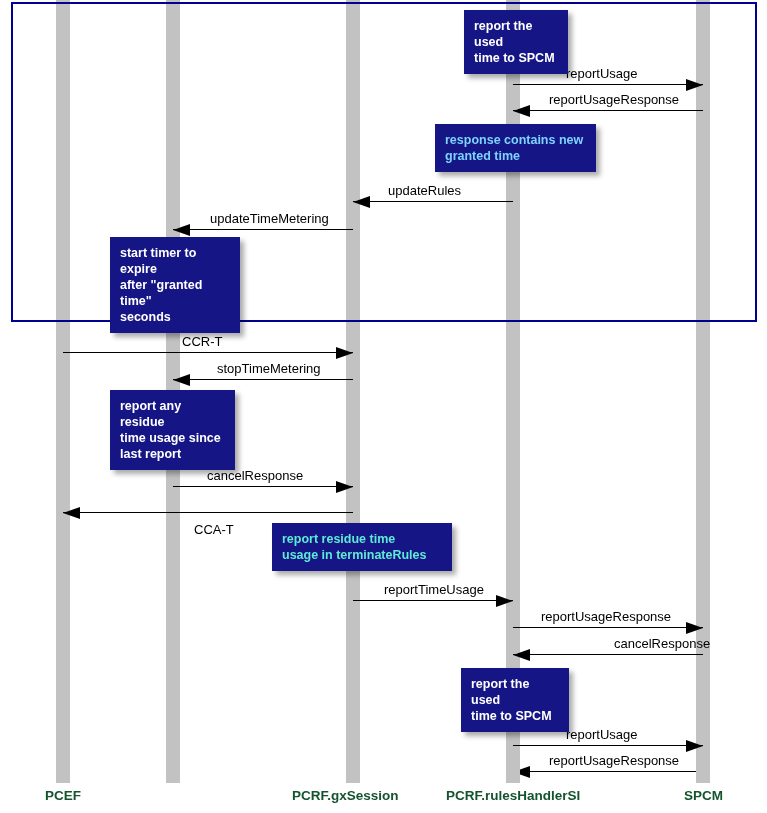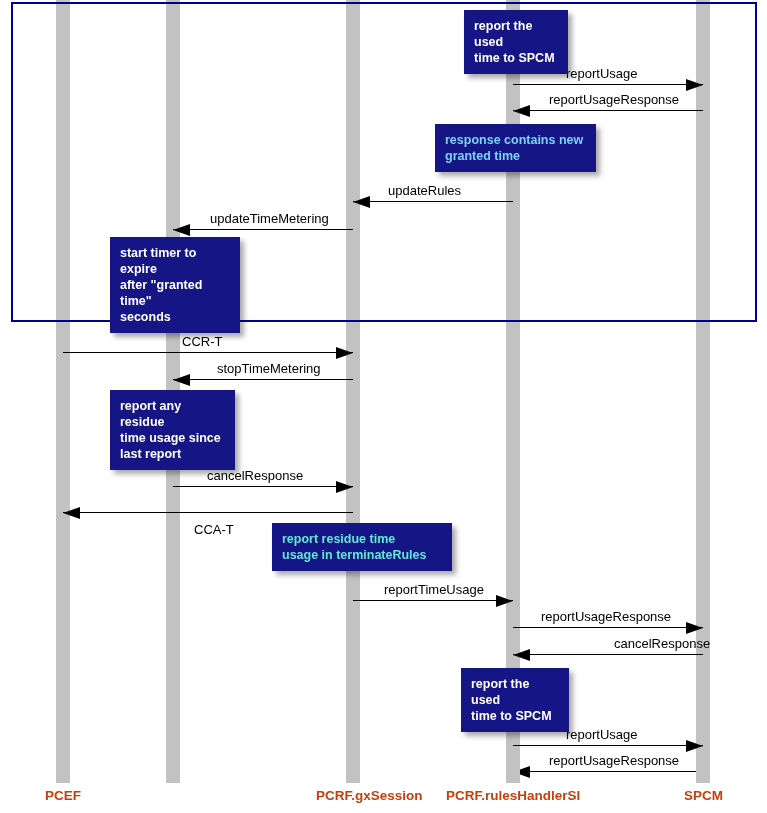--- a/index.html
+++ b/index.html
@@ -18,21 +18,21 @@
     padding:8px 10px;box-sizing:border-box;
     box-shadow:4px 4px 5px rgba(0,0,0,0.33);
     white-space:pre-line;
   }
   .msgline{position:absolute;background:#000000;height:1px;}
   .msglabel{
     position:absolute;font-size:13px;color:#000000;
     white-space:nowrap;line-height:14px;
   }
   .plabel{
-    position:absolute;font-size:13.5px;font-weight:bold;color:#c2410c;
+    position:absolute;font-size:13.5px;font-weight:bold;color:#14532d;
     white-space:nowrap;text-align:left;line-height:16px;
   }
   .arrowhead{position:absolute;width:0;height:0;}
   .arrowhead.right{
     border-top:6px solid transparent;border-bottom:6px solid transparent;
     border-left:17px solid #000000;
   }
   .arrowhead.left{
     border-top:6px solid transparent;border-bottom:6px solid transparent;
     border-right:17px solid #000000;
@@ -99,18 +99,18 @@
 last report</div>
     <div class="note" style="left: 272px; top: 523px; width: 180px; min-height: 48px; background: rgb(21, 21, 133); color: #5eead4;">report residue time
 usage in terminateRules</div>
     <div class="note" style="left: 461px; top: 668px; width: 108px; min-height: 48px; background: rgb(21, 21, 133); color: rgb(255, 255, 255);">report the used
 time to SPCM</div>
     <div class="lifestub" style="left: 56px; top: 769px;"></div>
     <div class="plabel" style="top: 788px; left: 45px; visibility: visible;">PCEF</div>
     <div class="lifestub" style="left: 166px; top: 769px;"></div>
     <div class="plabel" style="top: 788px; left: 115px; visibility: visible; margin-top: 36px;">PCRF.timeMeterSI</div>
     <div class="lifestub" style="left: 346px; top: 769px;"></div>
-    <div class="plabel" style="top: 788px; left: 308px; visibility: visible; padding-left: 8px;">PCRF.gxSession</div>
+    <div class="plabel" style="top: 788px; left: 284px; visibility: visible; padding-left: 8px;">PCRF.gxSession</div>
     <div class="lifestub" style="left: 506px; top: 769px;"></div>
     <div class="plabel" style="top: 788px; left: 446px; visibility: visible;">PCRF.rulesHandlerSI</div>
     <div class="lifestub" style="left: 696px; top: 769px;"></div>
     <div class="plabel" style="top: 788px; left: 684px; visibility: visible;">SPCM</div>
   </div>
 
 </body></html>

